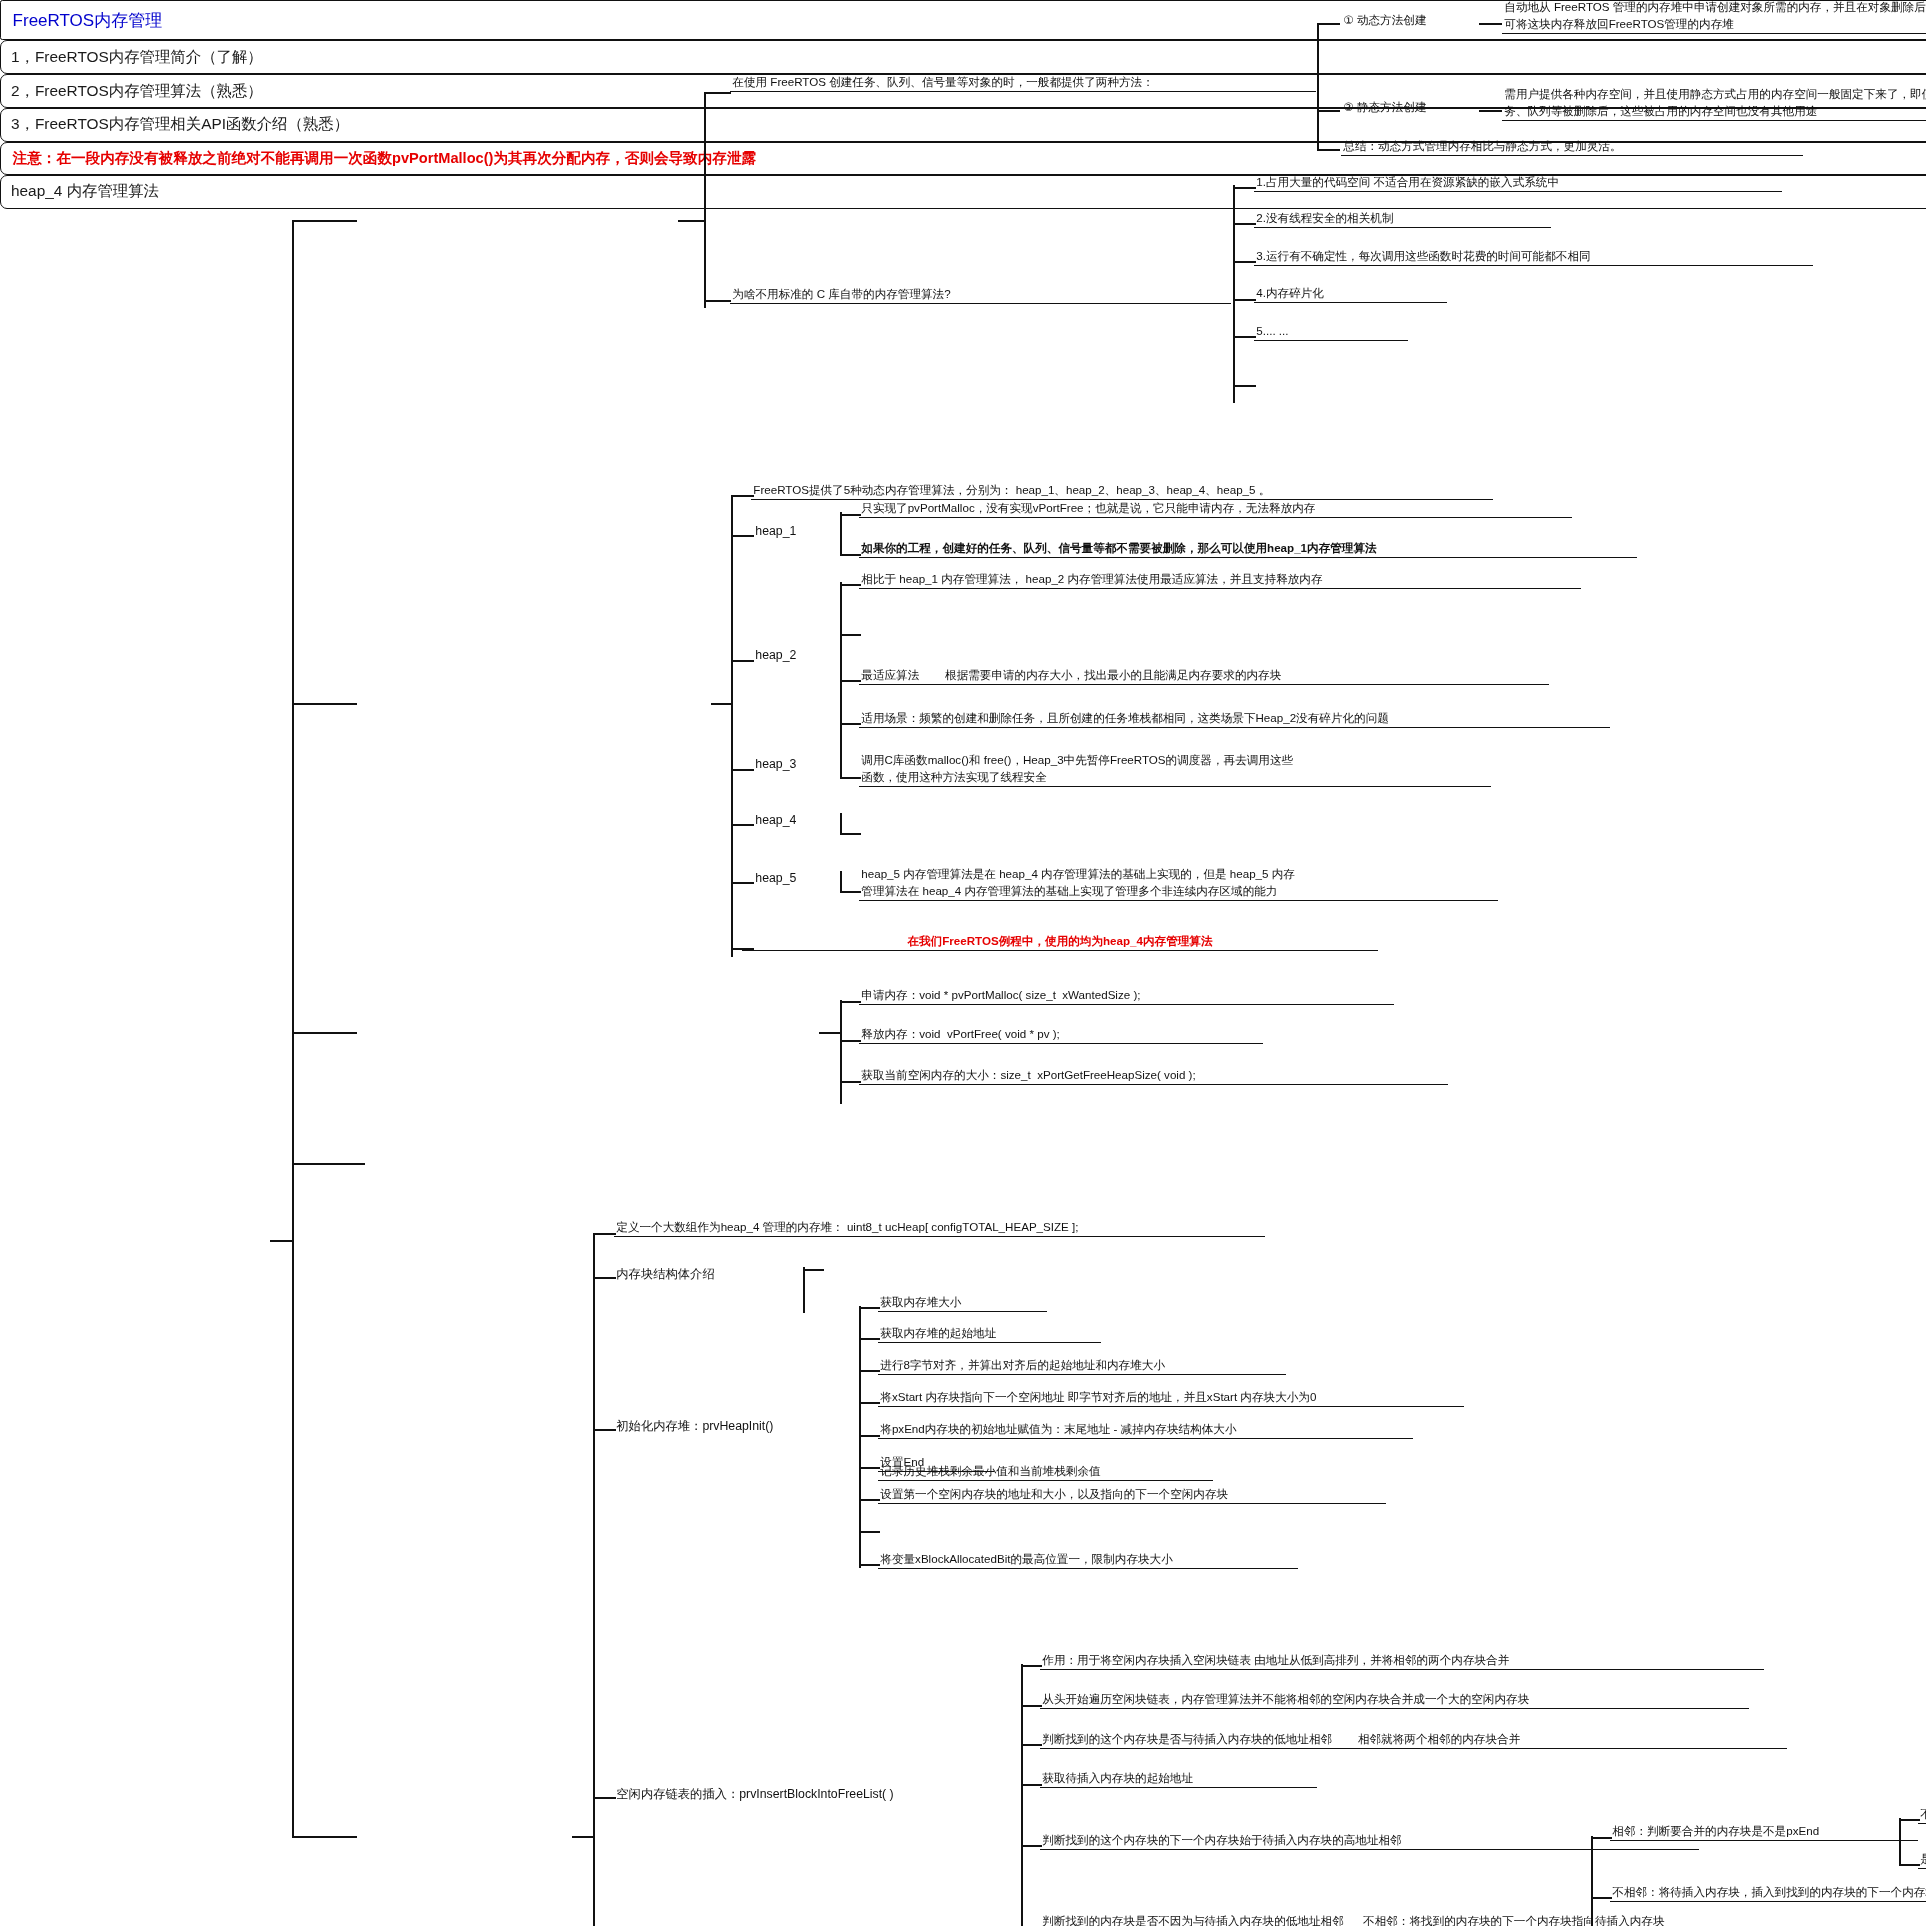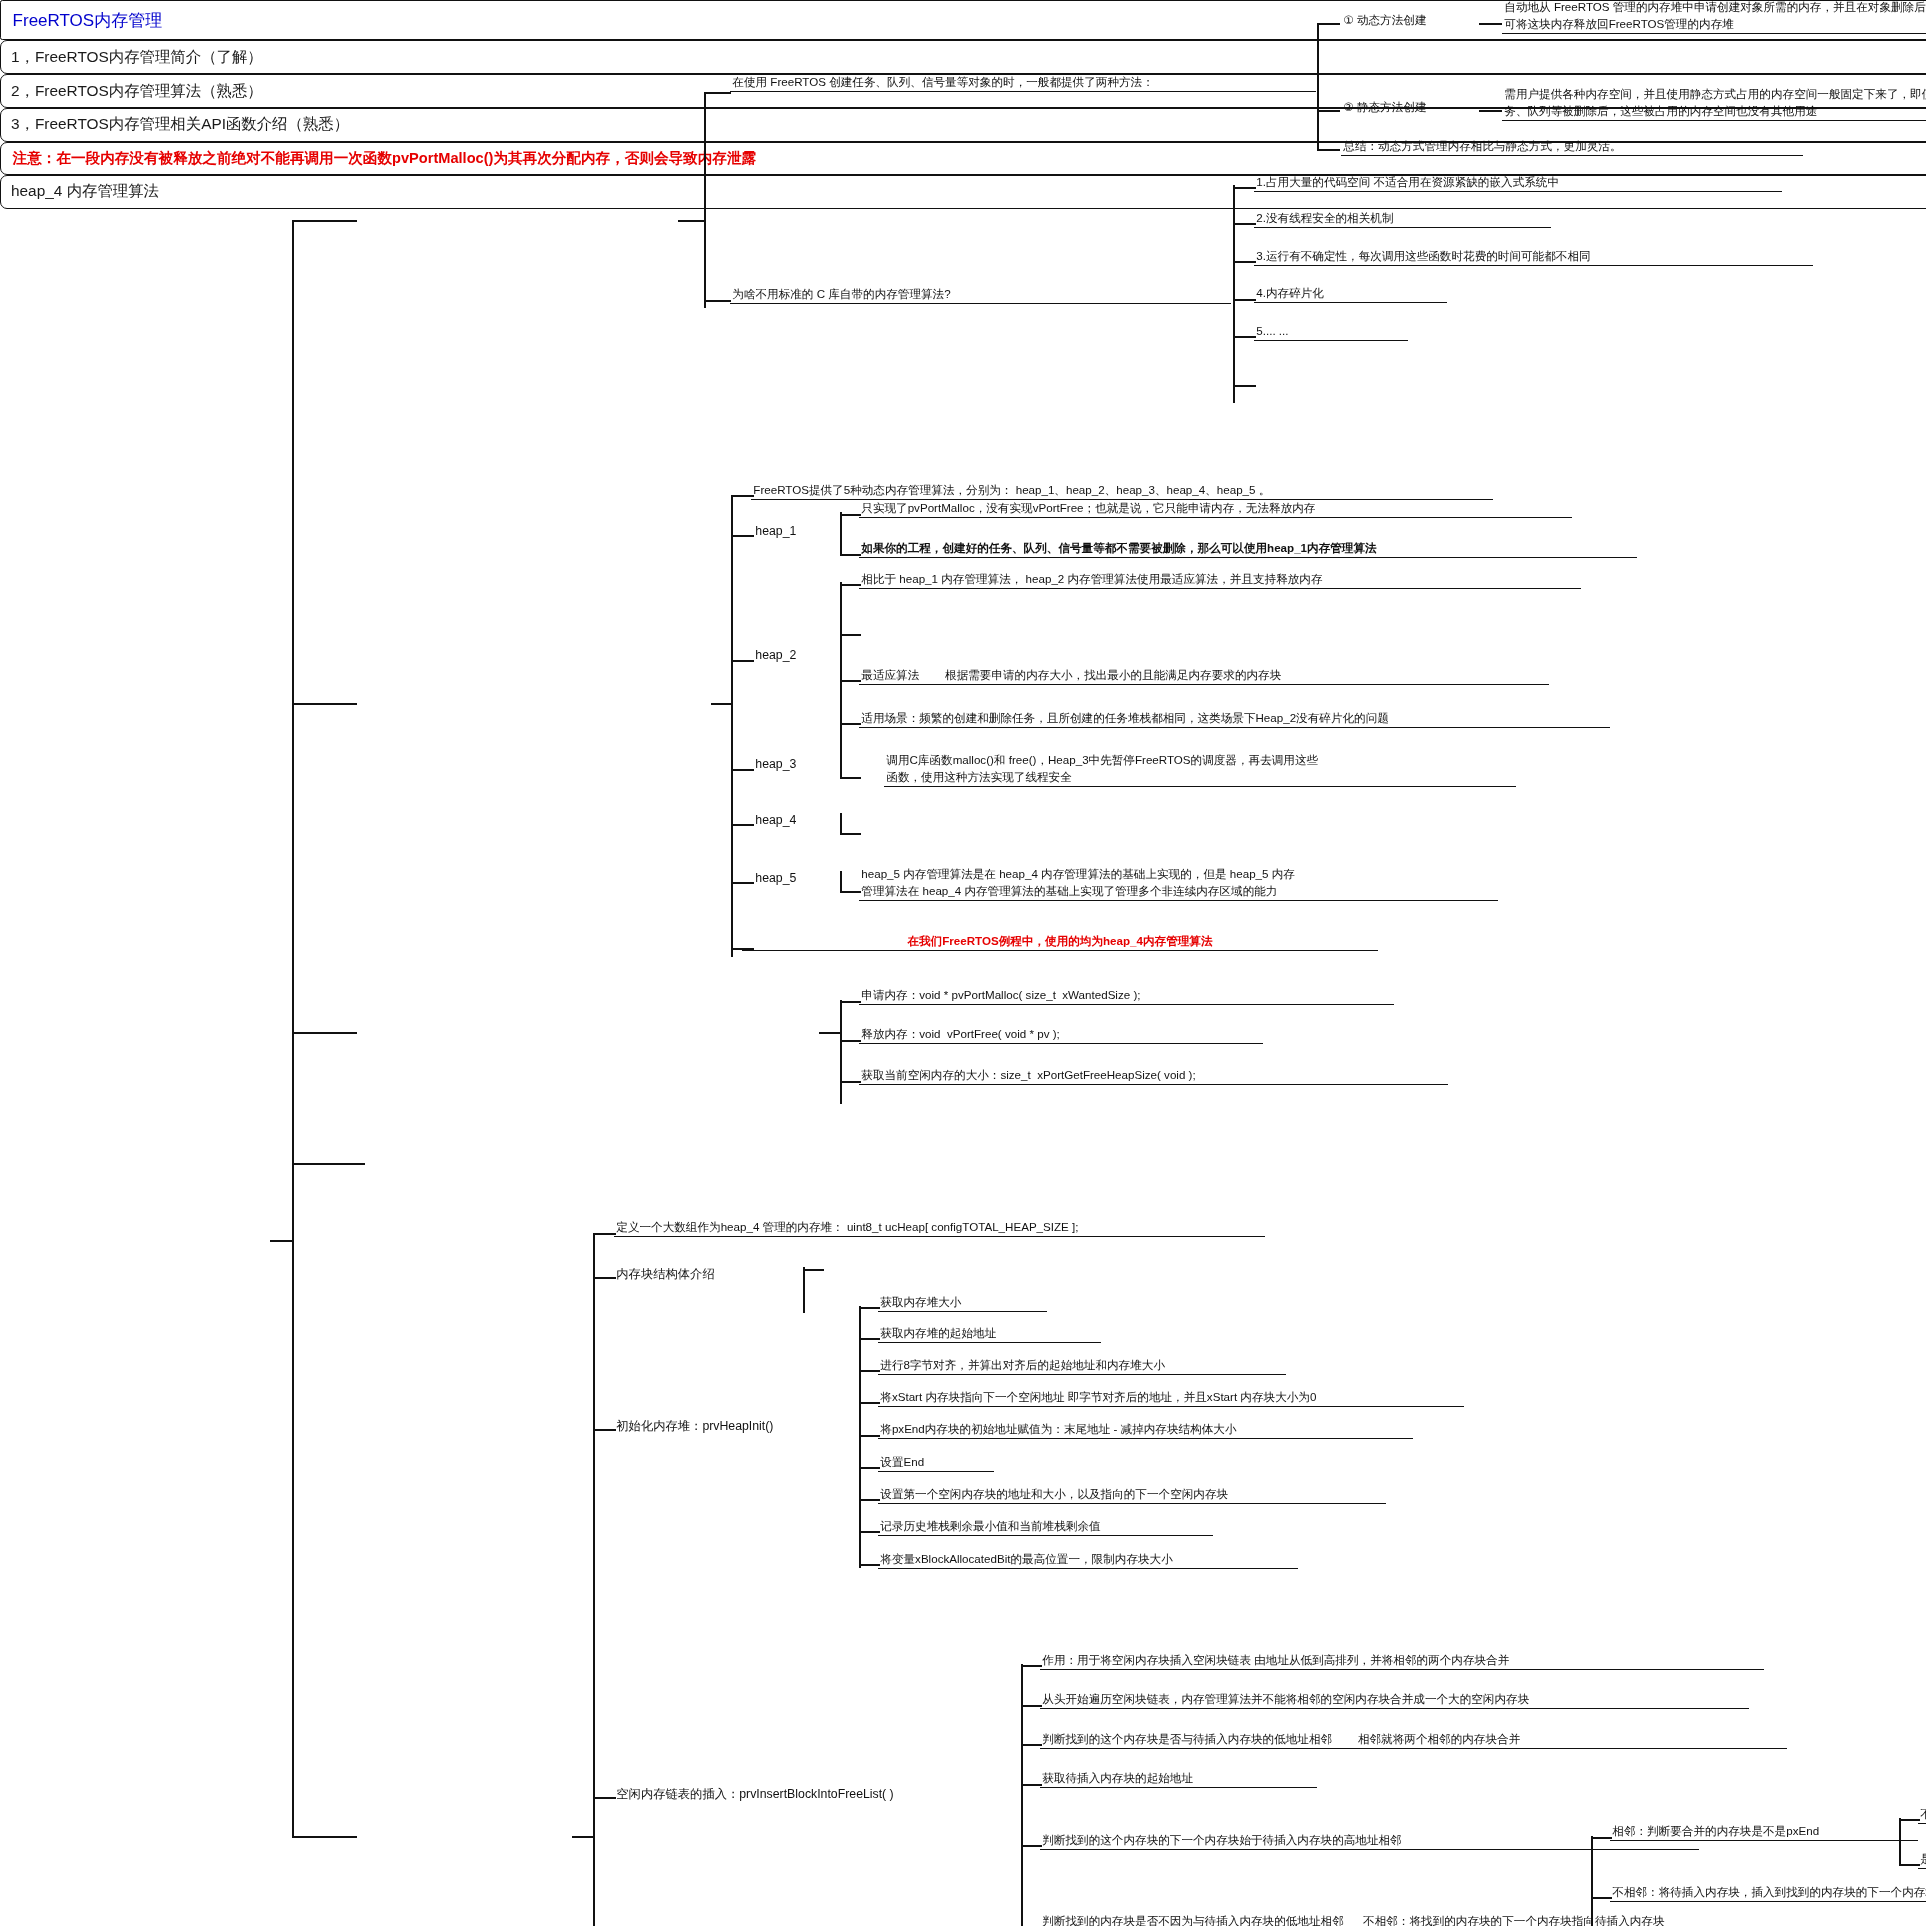--- a/index.html
+++ b/index.html
@@ -141,21 +141,21 @@
   <div class="h" style="left:840px; top:634px; width:21px;"></div>
   <div class="h" style="left:840px; top:680px; width:21px;"></div>
   <div class="node underline" style="left:859px; top:666px; width:690px;">最适应算法        根据需要申请的内存大小，找出最小的且能满足内存要求的内存块</div>
   <div class="h" style="left:840px; top:723px; width:21px;"></div>
   <div class="node underline" style="left:859px; top:709px; width:751px;">适用场景：频繁的创建和删除任务，且所创建的任务堆栈都相同，这类场景下Heap_2没有碎片化的问题</div>
 
   <div class="h" style="left:731px; top:769px; width:23px;"></div>
   <div class="node lbl" style="left:753px; top:755px;">heap_3</div>
   <div class="v" style="left:840px; top:757px; height:21px;"></div>
   <div class="h" style="left:840px; top:777px; width:21px;"></div>
-  <div class="node underline" style="left:859px; top:751px; width:632px;margin-left:25px;">调用C库函数malloc()和 free()，Heap_3中先暂停FreeRTOS的调度器，再去调用这些
+  <div class="node underline" style="left:859px; top:751px; width:632px;">调用C库函数malloc()和 free()，Heap_3中先暂停FreeRTOS的调度器，再去调用这些
 函数，使用这种方法实现了线程安全</div>
 
   <div class="h" style="left:731px; top:824px; width:23px;"></div>
   <div class="node lbl" style="left:753px; top:811px;">heap_4</div>
   <div class="v" style="left:840px; top:813px; height:21px;"></div>
   <div class="h" style="left:840px; top:833px; width:21px;"></div>
 
   <div class="h" style="left:731px; top:882px; width:23px;"></div>
   <div class="node lbl" style="left:753px; top:869px;">heap_5</div>
   <div class="v" style="left:840px; top:871px; height:21px;"></div>
@@ -206,21 +206,21 @@
   <div class="node underline" style="left:878px; top:1356px; width:408px;">进行8字节对齐，并算出对齐后的起始地址和内存堆大小</div>
   <div class="h" style="left:859px; top:1402px; width:21px;"></div>
   <div class="node underline" style="left:878px; top:1388px; width:586px;">将xStart 内存块指向下一个空闲地址 即字节对齐后的地址，并且xStart 内存块大小为0</div>
   <div class="h" style="left:859px; top:1435px; width:21px;"></div>
   <div class="node underline" style="left:878px; top:1420px; width:535px;">将pxEnd内存块的初始地址赋值为：末尾地址 - 减掉内存块结构体大小</div>
   <div class="h" style="left:859px; top:1467px; width:21px;"></div>
   <div class="node underline" style="left:878px; top:1453px; width:116px;">设置End</div>
   <div class="h" style="left:859px; top:1499px; width:21px;"></div>
   <div class="node underline" style="left:878px; top:1485px; width:508px;">设置第一个空闲内存块的地址和大小，以及指向的下一个空闲内存块</div>
   <div class="h" style="left:859px; top:1531px; width:21px;"></div>
-  <div class="node underline" style="left:878px; top:1517px; width:335px;">记录历史堆栈剩余最小值和当前堆栈剩余值</div>
+  <div class="node underline" style="left:878px; top:1462px; width:335px;">记录历史堆栈剩余最小值和当前堆栈剩余值</div>
   <div class="h" style="left:859px; top:1564px; width:21px;"></div>
   <div class="node underline" style="left:878px; top:1550px; width:420px;">将变量xBlockAllocatedBit的最高位置一，限制内存块大小</div>
 
   <div class="h" style="left:593px; top:1797px; width:23px;"></div>
   <div class="node lbl" style="left:614px; top:1785px;">空闲内存链表的插入：prvInsertBlockIntoFreeList( )</div>
   <div class="v" style="left:1021px; top:1664px; height:408px;"></div>
 
   <div class="h" style="left:1021px; top:1665px; width:21px;"></div>
   <div class="node underline" style="left:1040px; top:1651px; width:724px;">作用：用于将空闲内存块插入空闲块链表 由地址从低到高排列，并将相邻的两个内存块合并</div>
   <div class="h" style="left:1021px; top:1705px; width:21px;"></div>

